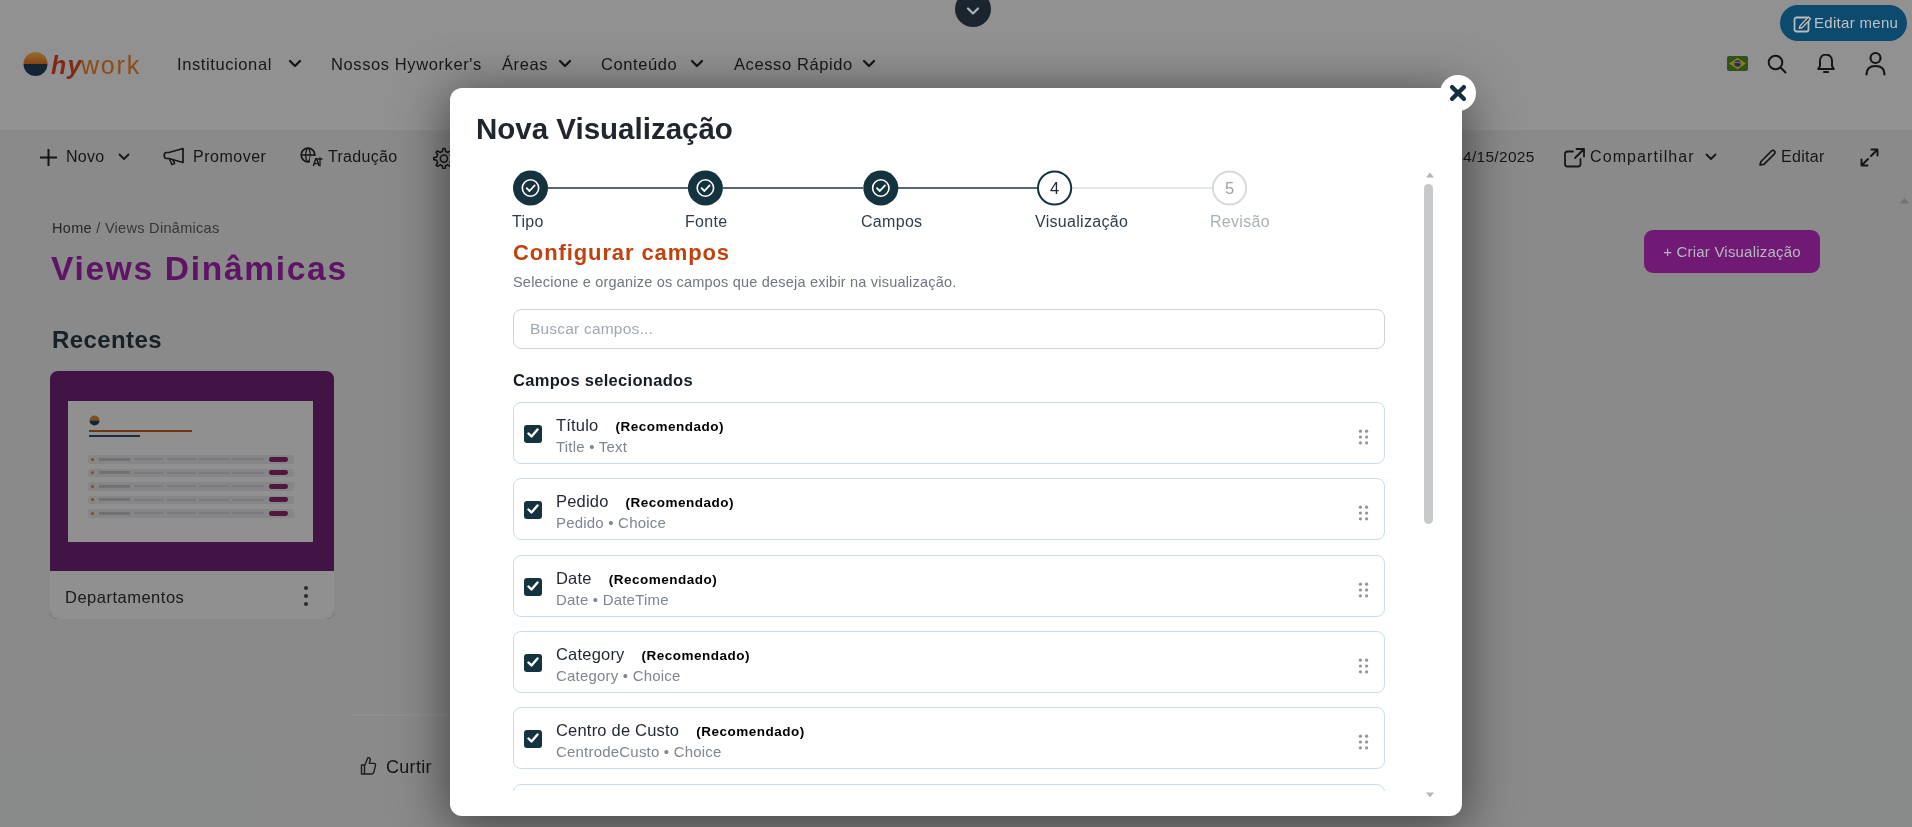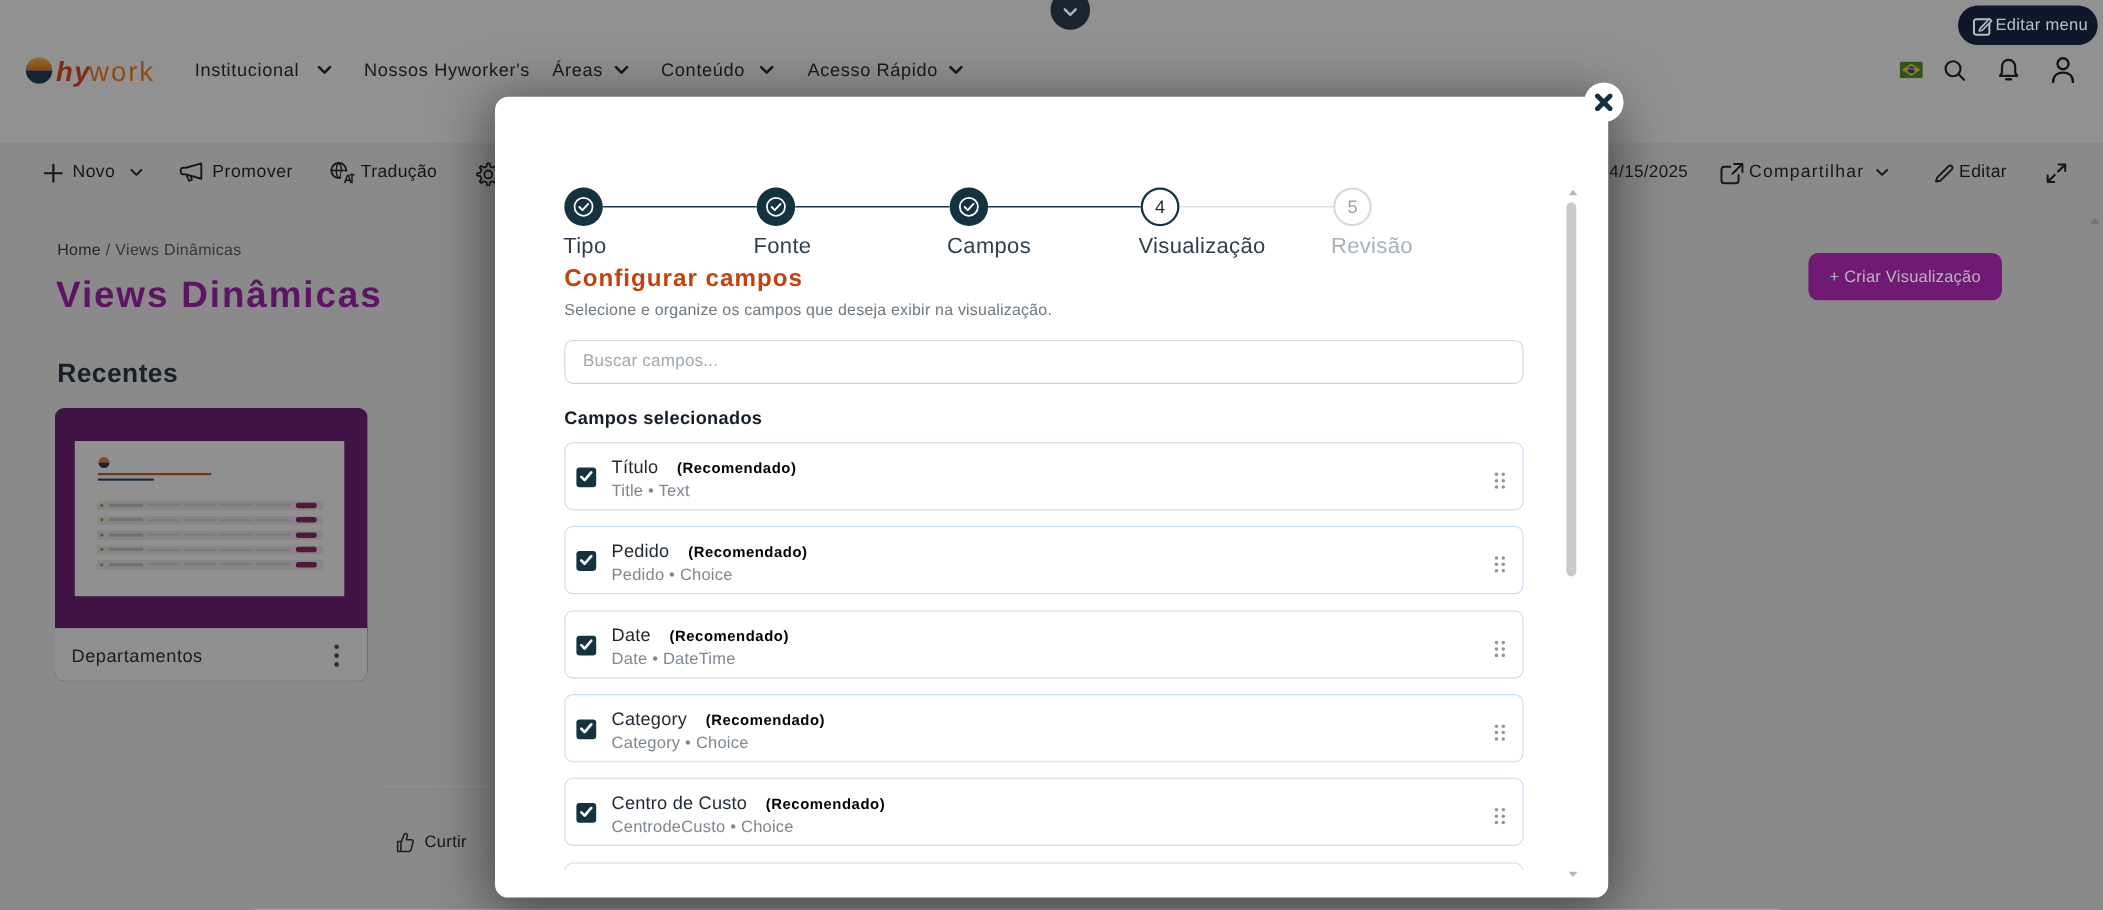--- a/index.html
+++ b/index.html
@@ -75,21 +75,21 @@
     <svg class="abs" style="left:1815px; top:52px;" width="22" height="23" viewBox="0 0 22 23">
         <path d="M11 2.5 C7.2 2.5 5 5.4 5 9 L5 14 L3.2 17 L18.8 17 L17 14 L17 9 C17 5.4 14.8 2.5 11 2.5 Z" fill="none" stroke="#1e1e1e" stroke-width="2" stroke-linejoin="round"></path>
         <path d="M9 20 L13 20" stroke="#1e1e1e" stroke-width="2.2" stroke-linecap="round"></path>
       </svg>
     <svg class="abs" style="left:1864px; top:51px;" width="23" height="25" viewBox="0 0 23 25">
         <circle cx="11.5" cy="7" r="5" fill="none" stroke="#1e1e1e" stroke-width="2.2"></circle>
         <path d="M2.5 23.5 C2.5 17.5 6.5 15 11.5 15 C16.5 15 20.5 17.5 20.5 23.5" fill="none" stroke="#1e1e1e" stroke-width="2.2" stroke-linecap="round"></path>
       </svg>
   </div>
 
-  <div class="abs" style="left:1780px; top:5px; width:127px; height:36px; background:#0f172a; border-radius:18px; z-index:55;">
+  <div class="abs" style="left:1780px; top:5px; width:127px; height:36px; background:#0c4a6e; border-radius:18px; z-index:55;">
     <svg class="abs" style="left:13px; top:9px;" width="19" height="19" viewBox="0 0 19 19">
         <rect x="1.5" y="3.5" width="14" height="14" rx="2" fill="none" stroke="#b8bdc0" stroke-width="1.8"></rect>
         <path d="M7 12 L15.5 3 L17.5 5 L9.2 13.5 L6.4 14.2 Z" fill="#14242e" stroke="#b8bdc0" stroke-width="1.5" stroke-linejoin="round"></path>
       </svg>
     <span class="abs" style="left:34px; top:9px; font-size:15px; color:#bdc2c4; letter-spacing:0.3px;">Editar menu</span>
   </div>
 
   <div class="abs" style="left:955px; top:-9px; width:36px; height:36px; border-radius:50%; background:#1b2530; z-index:55;">
     <svg class="abs" style="left:11px; top:16px;" width="14" height="10" viewBox="0 0 14 10">
         <path d="M2 1.5 L7 6.5 L12 1.5" fill="none" stroke="#aeb3b7" stroke-width="2.2" stroke-linecap="round" stroke-linejoin="round"></path>
@@ -168,32 +168,33 @@
             <circle cx="3" cy="11" r="2.1" fill="#4a4a4a"></circle>
             <circle cx="3" cy="19" r="2.1" fill="#4a4a4a"></circle>
           </svg>
       </div>
     </div>
 
     <div class="abs" style="left:350px; top:714px; width:360px; height:1.5px; background:#fbfbfb;"></div>
     <svg class="abs" style="left:360px; top:756px;" width="17" height="20" viewBox="0 0 17 20">
       <path d="M1.5 9 L4.5 9 L4.5 18 L1.5 18 Z M4.5 10 L7.3 3 C7.6 2.1 8.3 1.5 9.2 1.8 C10.1 2.1 10.4 3 10.2 3.9 L9.4 7.4 L14 7.4 C15.1 7.4 15.8 8.3 15.5 9.4 L13.8 16.2 C13.5 17.3 12.7 18 11.6 18 L4.5 18" fill="none" stroke="#2a2a2a" stroke-width="1.4" stroke-linejoin="round"></path>
     </svg>
-    <div class="abs" style="left:386px; top:757px; font-size:15px; color:#222; letter-spacing:0.3px;">Curtir</div>
+    <div class="abs" style="left:386px; top:757px; font-size:18px; color:#222; letter-spacing:0.3px;">Curtir</div>
 
     <div class="abs" style="left:1644px; top:230px; width:176px; height:43px; border-radius:9px; background:#701a75; z-index:55;">
       <div class="abs" style="left:0; top:0; width:176px; height:43px; line-height:43px; text-align:center; font-size:15px; color:#b5babe; letter-spacing:0.2px;">+ Criar Visualização</div>
     </div>
   </div>
   <svg class="abs" style="left:1899px; top:196px;" width="11" height="9" viewBox="0 0 11 9">
       <path d="M5.5 1.5 L10 7.5 L1 7.5 Z" fill="#c9cccd"></path>
     </svg>
 </div>
 <div id="overlay"></div>
 <div id="modal">
+  <div class="abs" style="left:26px; top:24px; font-size:29.5px; font-weight:bold; color:#20262e; letter-spacing:0px;">Nova Visualização</div>
 
   <svg class="abs" style="left:0; top:82px;" width="1012" height="36" viewBox="0 0 1012 36">
     <line x1="98" y1="18" x2="238" y2="18" stroke="#1c3744" stroke-width="1.4"></line>
     <line x1="273" y1="18" x2="413" y2="18" stroke="#1c3744" stroke-width="1.4"></line>
     <line x1="448" y1="18" x2="587" y2="18" stroke="#1c3744" stroke-width="1.4"></line>
     <line x1="622" y1="18" x2="762" y2="18" stroke="#dde0e3" stroke-width="1.4"></line>
     <g fill="#14333f">
       <circle cx="80.5" cy="18" r="17.5"></circle>
         <circle cx="255.4" cy="18" r="17.5"></circle>
         <circle cx="430.8" cy="18" r="17.5"></circle>
@@ -206,21 +207,21 @@
     <g fill="none" stroke="#ffffff" stroke-width="1.8" stroke-linecap="round" stroke-linejoin="round">
       <path d="M76.7 18.2 L79.5 21 L84.7 15.4"></path>
         <path d="M251.6 18.2 L254.4 21 L259.6 15.4"></path>
         <path d="M427 18.2 L429.8 21 L435 15.4"></path>
     </g>
     <circle cx="604.6" cy="18" r="16.6" fill="#fff" stroke="#14333f" stroke-width="2"></circle>
     <circle cx="779.5" cy="18" r="16.6" fill="#fff" stroke="#d6dadd" stroke-width="2"></circle>
     <text x="604.6" y="24" text-anchor="middle" font-size="16.5" fill="#1e2a33" font-family="Liberation Sans,sans-serif">4</text>
     <text x="779.5" y="24" text-anchor="middle" font-size="16.5" fill="#9aa2aa" font-family="Liberation Sans,sans-serif">5</text>
   </svg>
-  <div class="abs" style="left:0; top:125px; width:1012px; height:20px; font-size:20px; color:#2e3e4c;">
+  <div class="abs" style="left:0; top:125px; width:1012px; height:20px; font-size:16px; color:#2e3e4c;">
     <span class="abs" style="left:62px; letter-spacing:0.3px;">Tipo</span>
     <span class="abs" style="left:235px; letter-spacing:0.3px;">Fonte</span>
     <span class="abs" style="left:411px; letter-spacing:0.3px;">Campos</span>
     <span class="abs" style="left:585px; letter-spacing:0.3px;">Visualização</span>
     <span class="abs" style="left:760px; letter-spacing:0.3px; color:#a8b0b8;">Revisão</span>
   </div>
   <div class="abs" style="left:63px; top:152px; font-size:22px; font-weight:bold; color:#c2410c; letter-spacing:0.9px;">Configurar campos</div>
   <div class="abs" style="left:63px; top:186px; font-size:14.5px; color:#6e7781; letter-spacing:0.2px;">Selecione e organize os campos que deseja exibir na visualização.</div>
 
   <div class="abs" style="left:0; top:210px; width:1012px; height:493px; overflow:hidden;">

